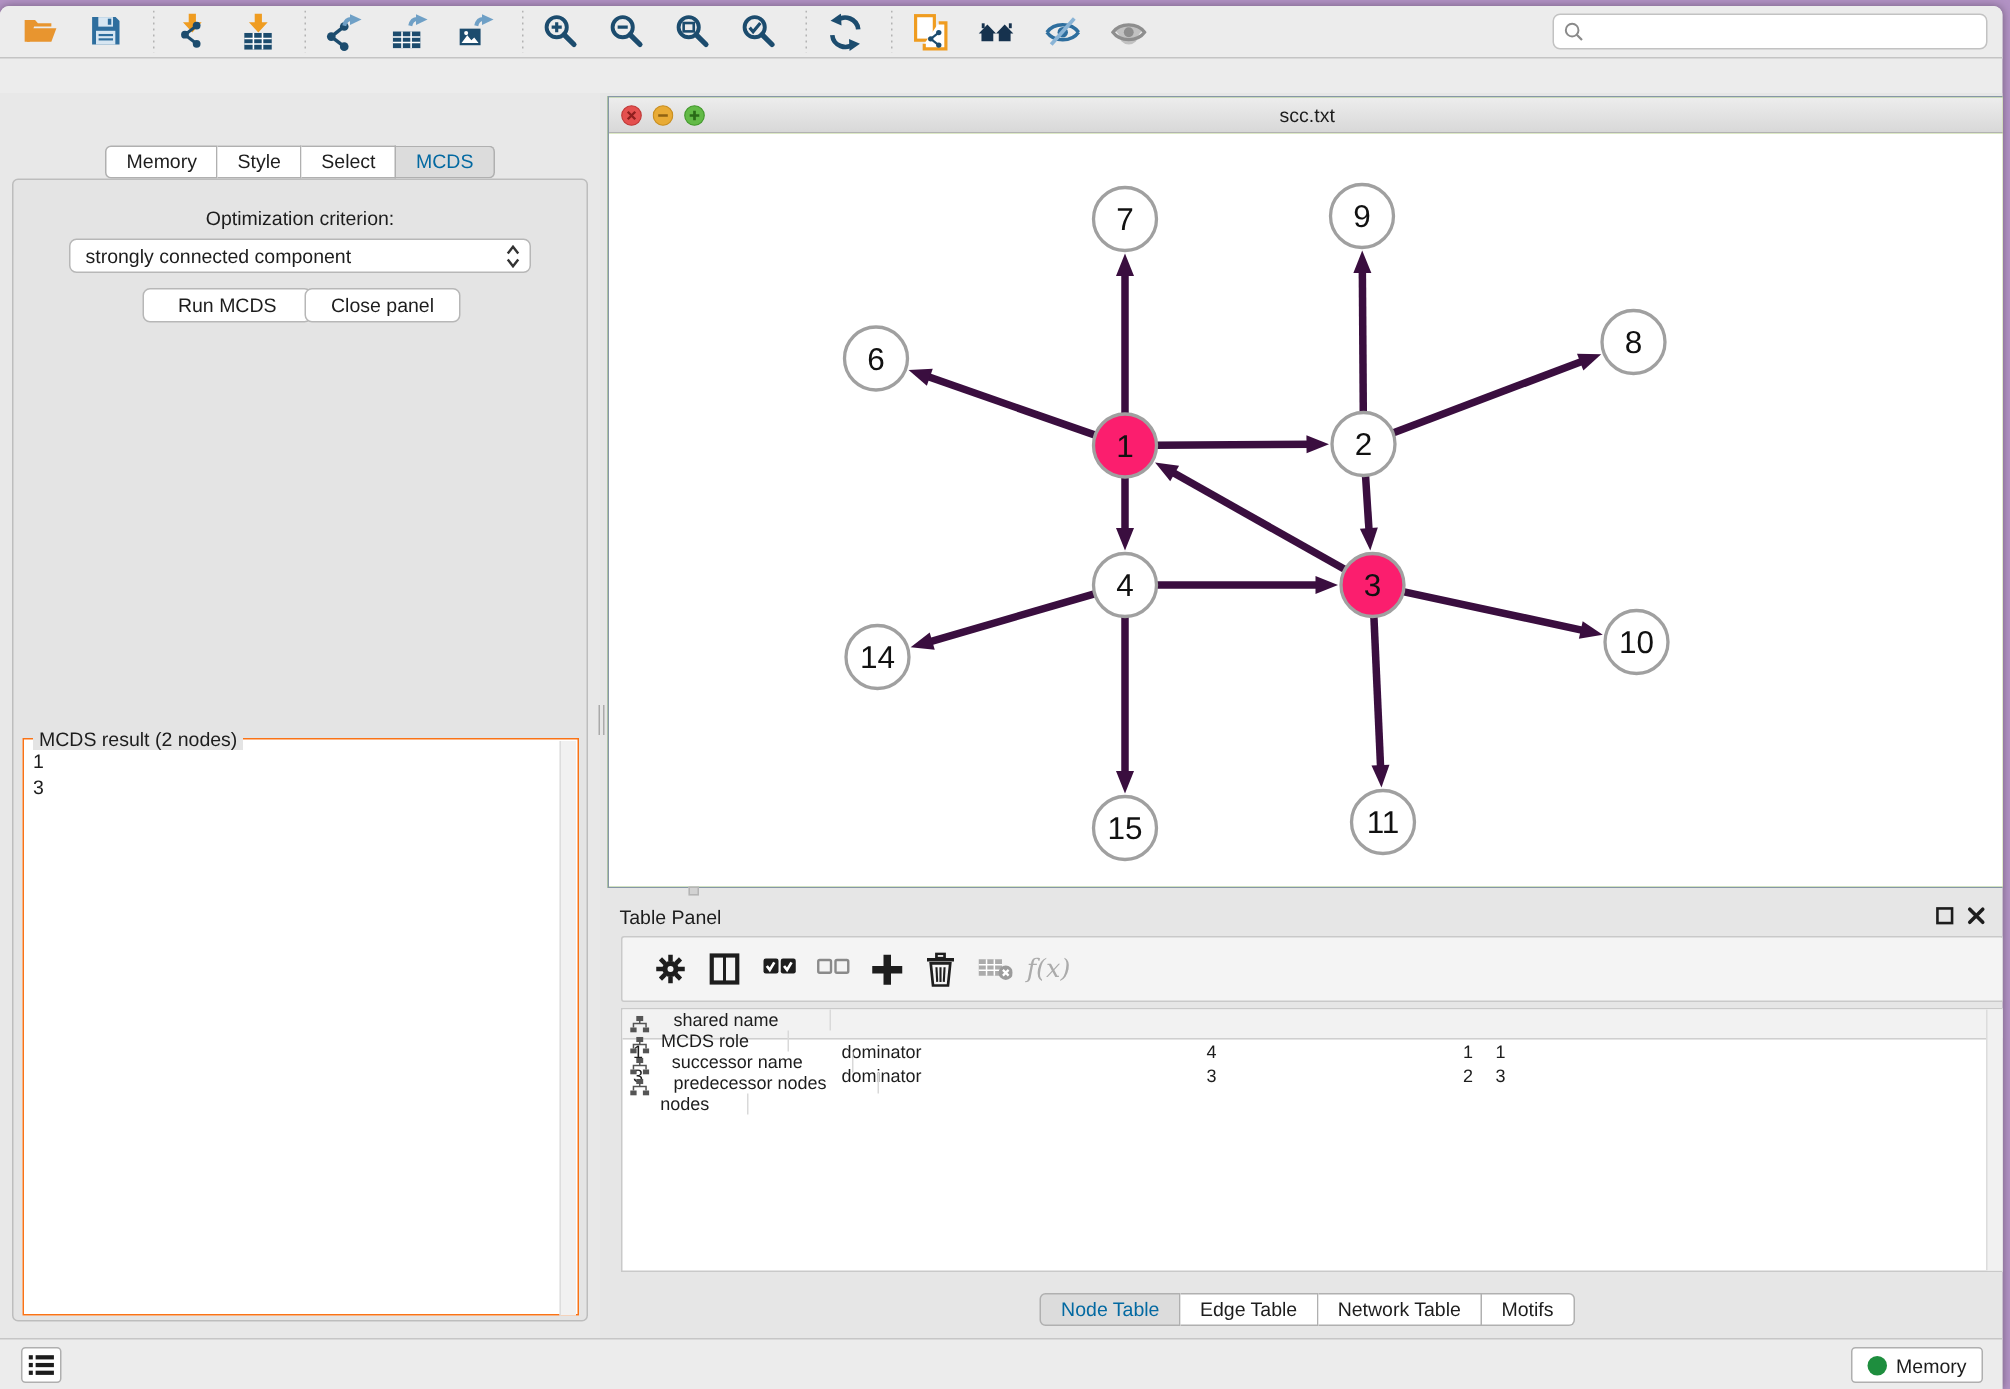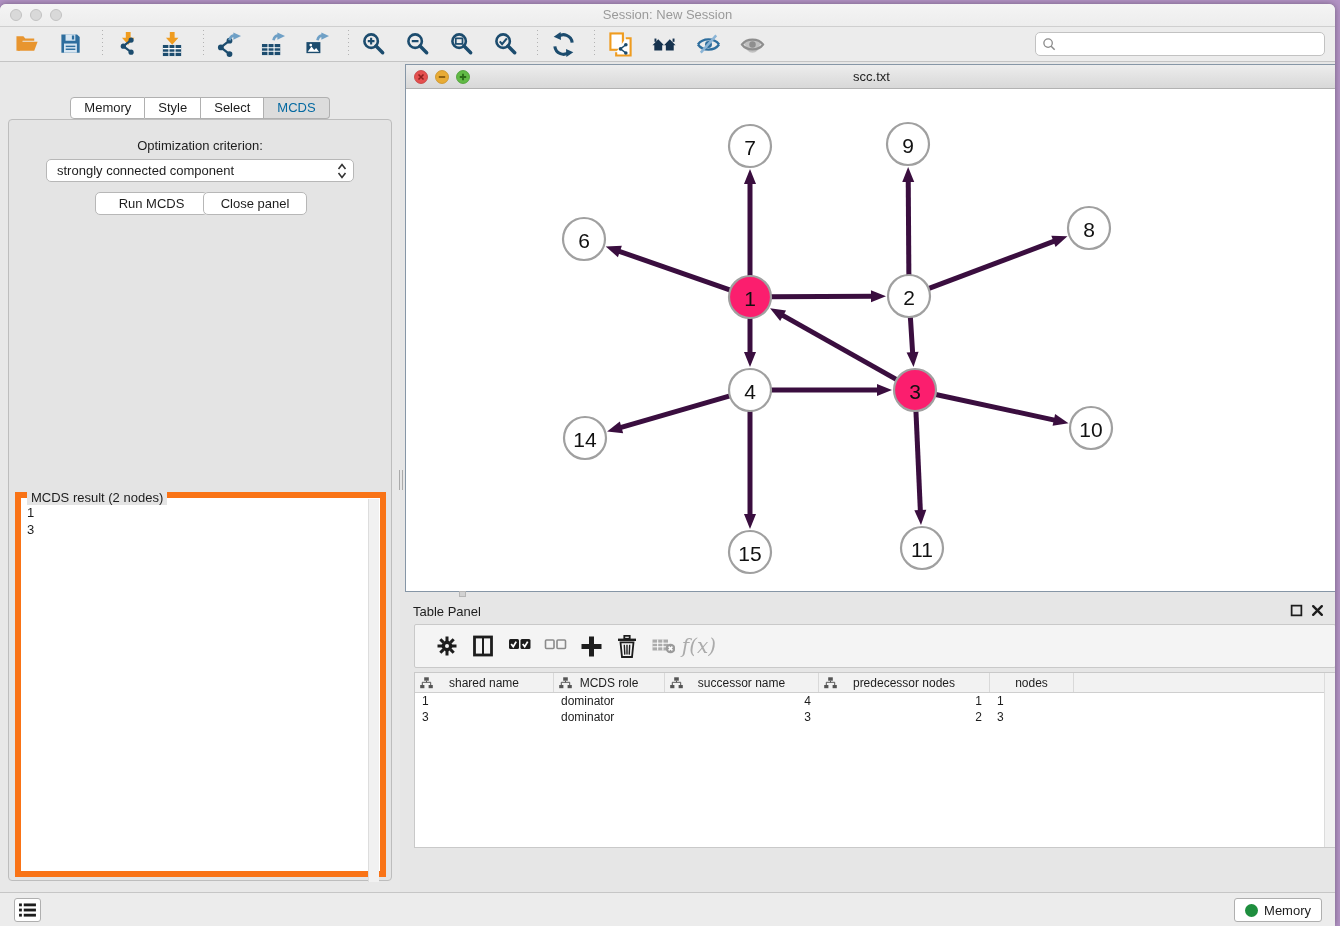--- a/index.html
+++ b/index.html
@@ -43,21 +43,21 @@
   .optlabel { position:absolute; top:18px; width:100%; text-align:center; font-size:13px; }
   .selectbox { position:absolute; left:37px; top:39px; width:308px; height:23px; background:#fff;
                border:1px solid #b7b7b7; border-radius:5px; display:flex; align-items:center;
                padding:0 6px 0 10px; font-size:13px; }
   .selectbox .stext { flex:1; }
   .btn { position:absolute; height:23px; background:#fff; border:1px solid #b7b7b7; border-radius:5px;
          font-size:13px; text-align:center; line-height:21px; cursor:default; }
   #run-btn { left:86px; top:72px; width:113px; }
   #close-btn { left:194px; top:72px; width:104px; }
   .resultbox { position:absolute; left:6px; top:372px; width:371px; height:385px;
-               background:#fff; border:6px solid #f97316; }
+               background:#fff; border:1px solid #f97316; }
   .resultbox legend { position:absolute; top:-8px; left:6px; background:#e4e4e4; padding:0 4px;
                       font-size:13px; }
   .resulttext { position:absolute; left:6px; top:6px; font-size:13px; line-height:17px; white-space:pre-line; }
   .resultscroll { position:absolute; right:1px; top:1px; width:11px; height:383px; background:#f1f1f1; border-left:1px solid #ddd; }
   
   .netframe { position:absolute; left:405px; top:2px; width:933px; height:528px;
               border:1px solid #8696a6; background:#bef264; }
   .nettitle { position:relative; height:24px; background:linear-gradient(#ededed,#d8d8d8); border-bottom:1px solid #b2b2b2; }
   .nettitle .ttext { text-align:center; line-height:23px; font-size:13px; color:#1d1d1d; }
   .netlights { position:absolute; left:8px; top:5px; display:flex; gap:7px; }
@@ -67,24 +67,24 @@
   .vsplit { position:absolute; left:399px; top:408px; width:4px; height:20px;
             border-left:1px solid #aaa; border-right:1px solid #aaa; }
   .hsplit { position:absolute; left:459px; top:529px; width:7px; height:6px; background:#d2d2d2; border:1px solid #b5b5b5; }
   
   .tpanel { position:absolute; left:405px; top:534px; width:933px; height:356px; }
   .tpanel .panel-head .ptitle { left:8px; }
   .ttoolbar { position:absolute; left:9px; top:28px; right:2px; height:44px; background:#f4f4f4;
               border:1px solid #c9c9c9; border-radius:2px; display:flex; align-items:center; padding-left:14px; }
   .ttb { width:36px; height:30px; display:flex; align-items:center; justify-content:center; cursor:default; }
   .ttb svg { width:23px; height:23px; }
-  .fx { font-family:"DejaVu Serif", serif; font-style:italic; font-size:20px; color:#ababab; }
+  .fx { font-family:"DejaVu Serif", serif; font-style:italic; font-size:17px; color:#ababab; }
   .tablebox { position:absolute; left:9px; top:76px; right:2px; height:176px; background:#fff;
               border:1px solid #c9c9c9; }
-  .thead { display:flex; height:20px; background:#f2f2f2; border-bottom:1px solid #cfcfcf; }
+  .thead { display:flex; height:20px; background:#f2f2f2; border-bottom:1px solid #cfcfcf;flex-direction:column; }
   .th { position:relative; border-right:1px solid #d9d9d9; font-size:12px; display:flex;
         align-items:center; justify-content:center; }
   .th svg { position:absolute; left:5px; top:4px; }
   .trow { display:flex; height:16px; font-size:12px; }
   .td { overflow:hidden; white-space:nowrap; line-height:16px; }
   .td.left { padding-left:7px; text-align:left; }
   .td.right { padding-right:8px; text-align:right; }
   .tscroll { position:absolute; right:0; top:0; width:11px; height:100%; background:#f1f1f1; border-left:1px solid #dcdcdc; }
   .btabs { position:absolute; top:266px; left:0; width:100%; display:flex; justify-content:center; }
   
@@ -93,28 +93,20 @@
              border:1px solid #afafaf; border-radius:3px; display:flex; align-items:center; justify-content:center; }
   .membtn { position:absolute; right:13px; top:5px; height:24px; background:#fff; border:1px solid #afafaf;
             border-radius:3px; display:flex; align-items:center; padding:0 10px; gap:6px; font-size:13px; }
   .memdot { width:13px; height:13px; border-radius:50%; display:inline-block; }
 </style>
 </head>
 <body>
 
 <div class="window">
 
-  <div class="titlebar">
-    <div class="traffic">
-      <span></span>
-      <span></span>
-      <span></span>
-    </div>
-    <div class="wintitle">Session: New Session</div>
-  </div>
 
   <div class="toolbar">
     <div id="toolbar-icons" style="display:flex;align-items:center;">
         <div class="tb-btn">
           <span style="display:inline-flex">
             <svg viewBox="0 0 26 26" width="25" height="25">
               <path fill="#e8952f" d="M1.5 4.5h7.2l2 2.2h9.3v2.3H8L5 19.5H1.5z"></path>
               <path fill="#e8952f" d="M6.2 10.2H23.5L20 19.5H3z"></path>
             </svg>
           </span>
@@ -645,20 +637,26 @@
             <div class="trow">
               <div class="td left" style="width: 139px;">3</div>
               <div class="td left" style="width: 111px;">dominator</div>
               <div class="td right" style="width: 154px;">3</div>
               <div class="td right" style="width: 171px;">2</div>
               <div class="td left" style="width: 84px;">3</div>
             </div>
           </div>
         <div class="tscroll"></div>
       </div>
+      <div class="btabs" id="table-tabs">
+          <div class="tab sel">Node Table</div>
+          <div class="tab">Edge Table</div>
+          <div class="tab">Network Table</div>
+          <div class="tab">Motifs</div>
+        </div>
     </div>
 
   </div>
 
   <div class="statusbar">
     <div class="listbtn">
       <span style="display:inline-flex;">
         <svg width="17" height="15" viewBox="0 0 18 16">
             <g fill="#1d1d1d">
               <rect x="0" y="0.5" width="3" height="3"></rect>

